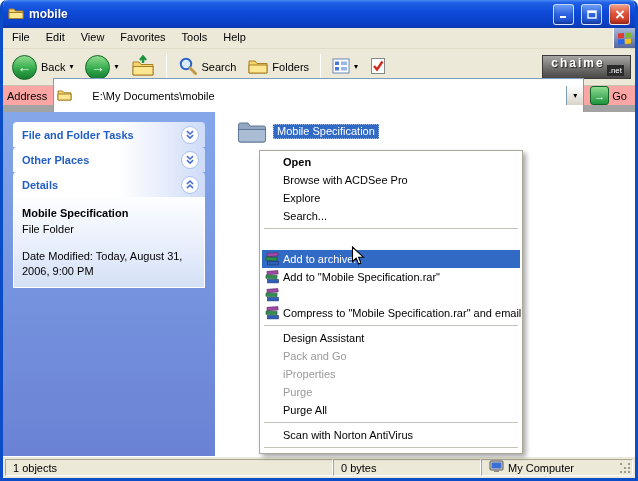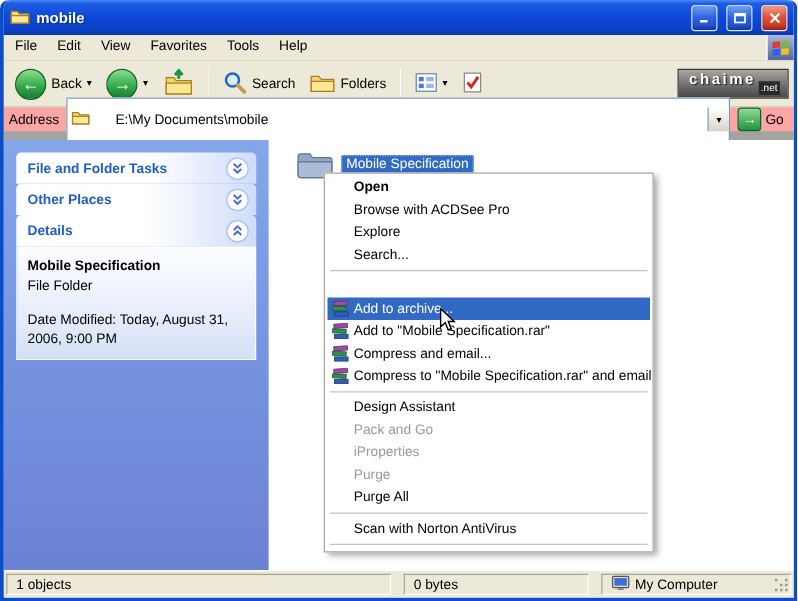--- a/index.html
+++ b/index.html
@@ -62,29 +62,29 @@
   .panel-body{background:linear-gradient(180deg,#fdfeff 0%,#e2eafa 70%,#d4e0f5 100%);
     border:1px solid #fff;border-top:none;padding:9px 8px;line-height:1.35}
   .d-title{font-weight:bold;margin-bottom:1px}
   .d-type{margin-bottom:12px}
 
   .filepane{flex:1;background:#fff;position:relative;padding:8px 0 0 22px}
   .file-item{display:flex;align-items:flex-start;gap:6px}
   .file-label{margin-top:4px;background:#316ac5;color:#fff;padding:0 3px 1px;border:1px dotted #9cb8e8;white-space:nowrap}
 
   
-  .statusbar{height:22px;flex:none;display:flex;gap:10px;align-items:stretch;padding:2px 2px 2px 2px;background:#ece9d8;border-top:1px solid #fff;position:relative}
+  .statusbar{height:22px;flex:none;display:flex;gap:0;align-items:stretch;padding:2px 2px 2px 2px;background:#ece9d8;border-top:1px solid #fff;position:relative}
   .cell{border:1px solid;border-color:#a9a696 #ffffff #ffffff #a9a696;padding:1px 7px;display:flex;align-items:center;gap:4px}
   .c1{flex:1}.c2{width:148px}.c3{width:152px}
   .grip{position:absolute;right:3px;bottom:3px;width:12px;height:12px}
   .grip::before{content:"";position:absolute;width:2px;height:2px;background:#9d9a87;
     box-shadow:8px 0 #9d9a87,8px 4px #9d9a87,8px 8px #9d9a87,4px 4px #9d9a87,4px 8px #9d9a87,0 8px #9d9a87}
 
   
-  .context-menu{position:absolute;left:256px;top:138px;width:264px;background:#fff;border:1px solid #aca899;
+  .context-menu{position:absolute;left:256px;top:150px;width:264px;background:#fff;border:1px solid #aca899;
     box-shadow:3px 3px 5px rgba(0,0,0,.35);padding:2px;z-index:20}
   .menu-item{display:flex;align-items:center;height:18px;padding-right:12px;white-space:nowrap}
   .mi-icon{width:21px;height:16px;flex:none;display:flex;align-items:center;justify-content:center}
   .menu-item.bold{font-weight:bold}
   .menu-item.disabled{color:#9a9a9a}
   .menu-item.highlighted{background:#316ac5;color:#fff}
   .menu-sep{height:1px;background:#c5c2b8;margin:3px 2px}
 
   .cursor{position:absolute;left:348px;top:246px;z-index:30}
 </style>
@@ -334,21 +334,20 @@
       <span>Add to "Mobile Specification.rar"</span>
     </div>
     <div class="menu-item">
       <span class="mi-icon">
         <svg width="15" height="14" viewBox="0 0 15 14">
             <rect x="2" y="1" width="11" height="3.4" fill="#a04aa8" stroke="#5e2a64" stroke-width=".6" transform="rotate(-4 7 2)"></rect>
             <rect x="1" y="5.2" width="11" height="3.4" fill="#2f8f4e" stroke="#1a5430" stroke-width=".6" transform="rotate(3 7 7)"></rect>
             <rect x="2.5" y="9.5" width="11" height="3.4" fill="#2f5fb8" stroke="#1a3a72" stroke-width=".6"></rect>
           </svg>
       </span>
-      <span>Compress and email...</span>
     </div>
     <div class="menu-item">
       <span class="mi-icon">
         <svg width="15" height="14" viewBox="0 0 15 14">
             <rect x="2" y="1" width="11" height="3.4" fill="#a04aa8" stroke="#5e2a64" stroke-width=".6" transform="rotate(-4 7 2)"></rect>
             <rect x="1" y="5.2" width="11" height="3.4" fill="#2f8f4e" stroke="#1a5430" stroke-width=".6" transform="rotate(3 7 7)"></rect>
             <rect x="2.5" y="9.5" width="11" height="3.4" fill="#2f5fb8" stroke="#1a3a72" stroke-width=".6"></rect>
           </svg>
       </span>
       <span>Compress to "Mobile Specification.rar" and email</span>

